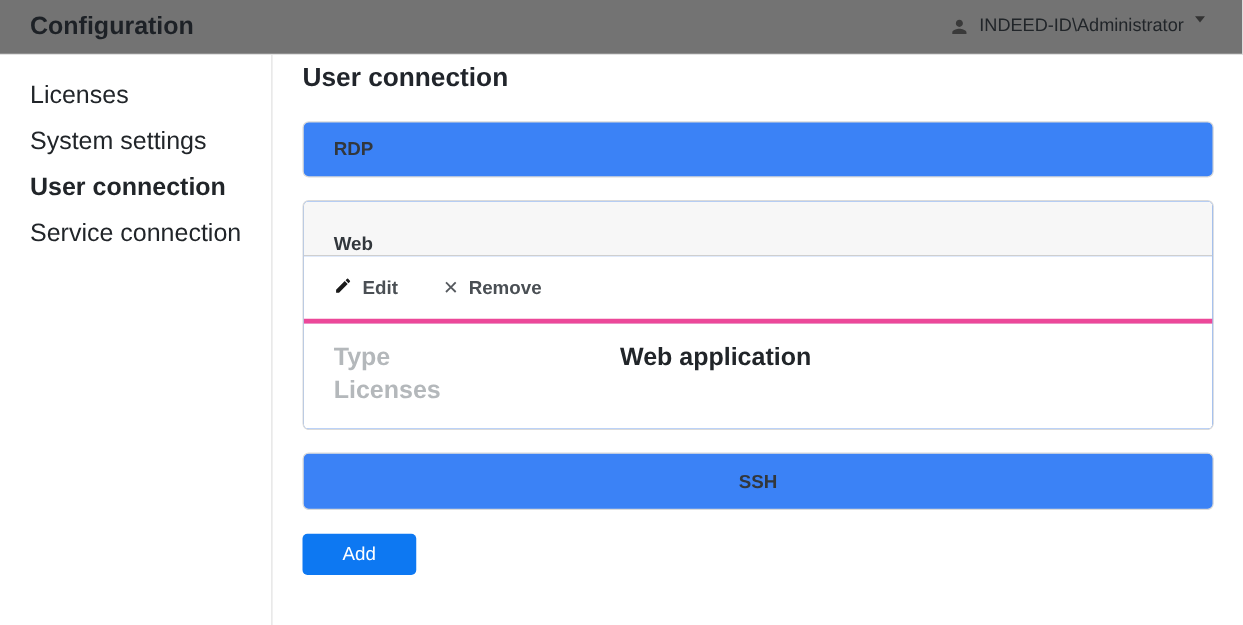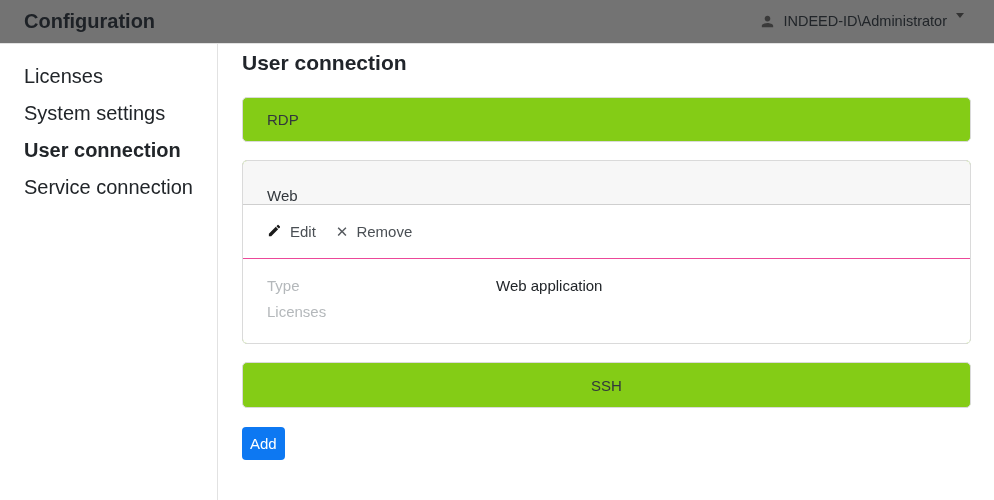--- a/index.html
+++ b/index.html
@@ -74,22 +74,23 @@
     font-weight: 700;
     line-height: 25px;
     color: #21252b;
     margin-bottom: 22px;
   }
 
   
   .panel {
     border: 1px solid #dadada;
     border-radius: 5px;
-    background: #84cc16;
+    background: #3b82f6;
     overflow: hidden;
+    font-weight: bold;
   }
   .panel-collapsed {
     height: 45px;
     display: flex;
     align-items: center;
     padding: 0 24px;
     font-size: 15px;
     color: #32373c;
     cursor: pointer;
   }
@@ -103,25 +104,25 @@
     padding: 0 24px;
     font-size: 15px;
     color: #32373c;
     background: #f7f7f7;
     border-bottom: 1px solid #cfcfcf;
     cursor: pointer;
   }
   .panel-toolbar {
     height: 54px;
     background: #ffffff;
-    border-bottom: 1px solid #ec4899;
-    display: flex;
-    align-items: center;
-    padding: 0 24px;
-    gap: 20px;
+    border-bottom: 4px solid #ec4899;
+    display: flex;
+    align-items: center;
+    padding: 0 24px;
+    gap: 36px;
   }
   .tool-btn {
     display: flex;
     align-items: center;
     gap: 8px;
     font-size: 15px;
     color: #4a4f54;
     cursor: pointer;
   }
   .tool-btn .x-glyph {
@@ -129,39 +130,39 @@
     color: #55595e;
     line-height: 1;
   }
   .panel-body {
     background: #ffffff;
     padding: 14px 24px 18px 24px;
   }
   .field-row {
     display: flex;
     line-height: 26px;
-    font-size: 15px;
+    font-size: 20px;
   }
   .field-label {
     width: 229px;
     flex: none;
     color: #b4b8bb;
   }
   .field-value { color: #212529; }
 
   
   .btn-add {
     margin-top: 19px;
     display: inline-block;
     background: #0d78f2;
     color: #ffffff;
     border: none;
     border-radius: 4px;
     height: 33px;
-    padding: 0 8px;
+    padding: 0 32px;
     font-size: 15px;
     font-family: inherit;
     cursor: pointer;
   }
 </style>
 </head>
 <body>
 
 <header class="app-header">
   <div class="app-title">Configuration</div>

